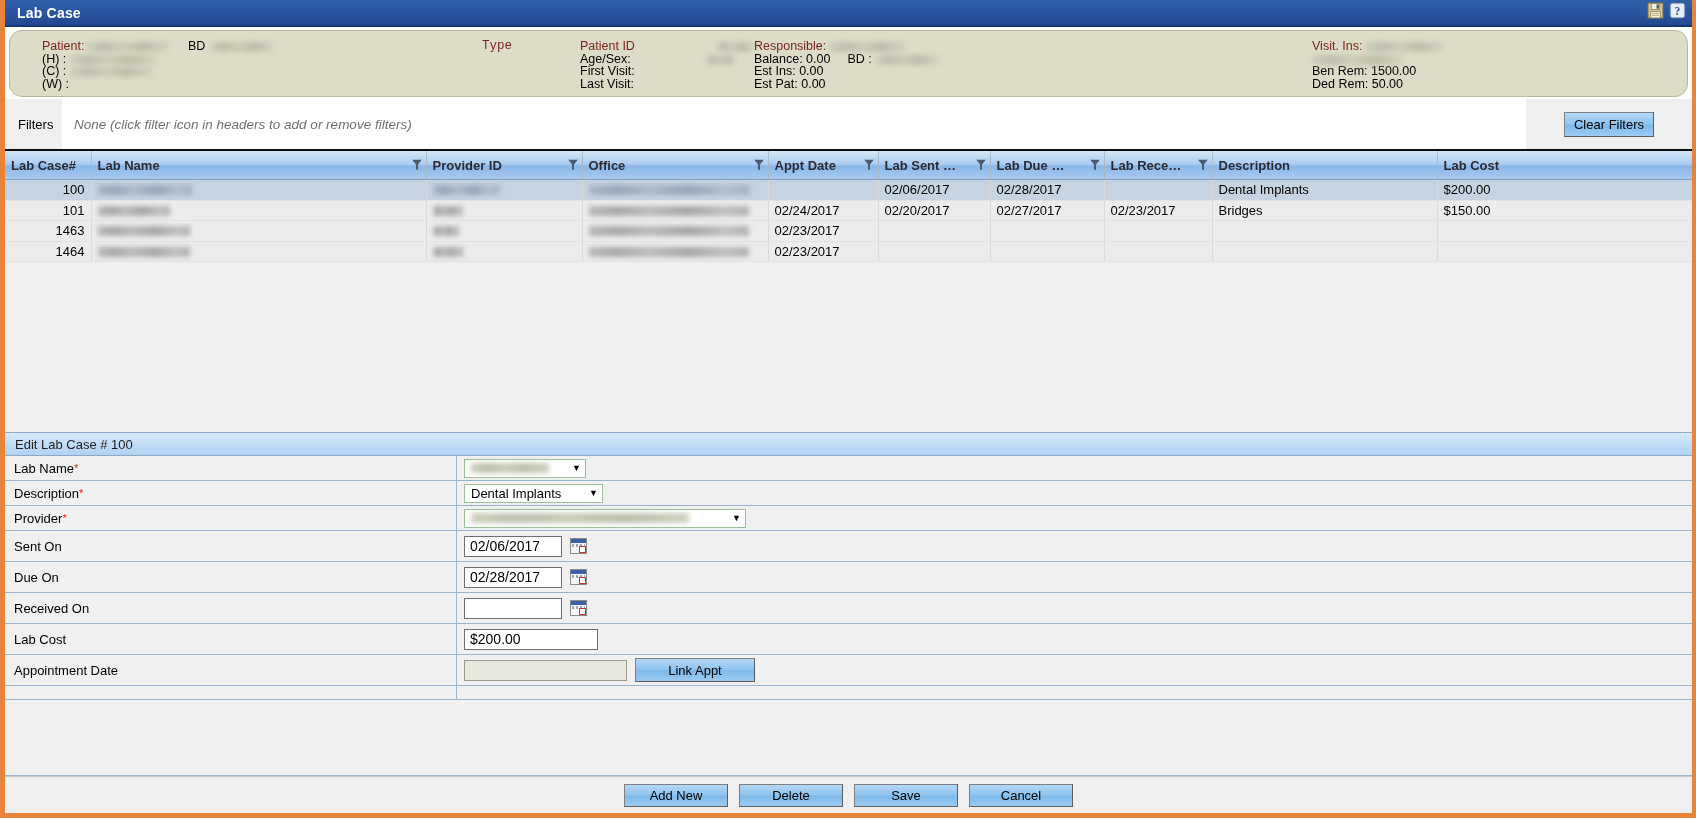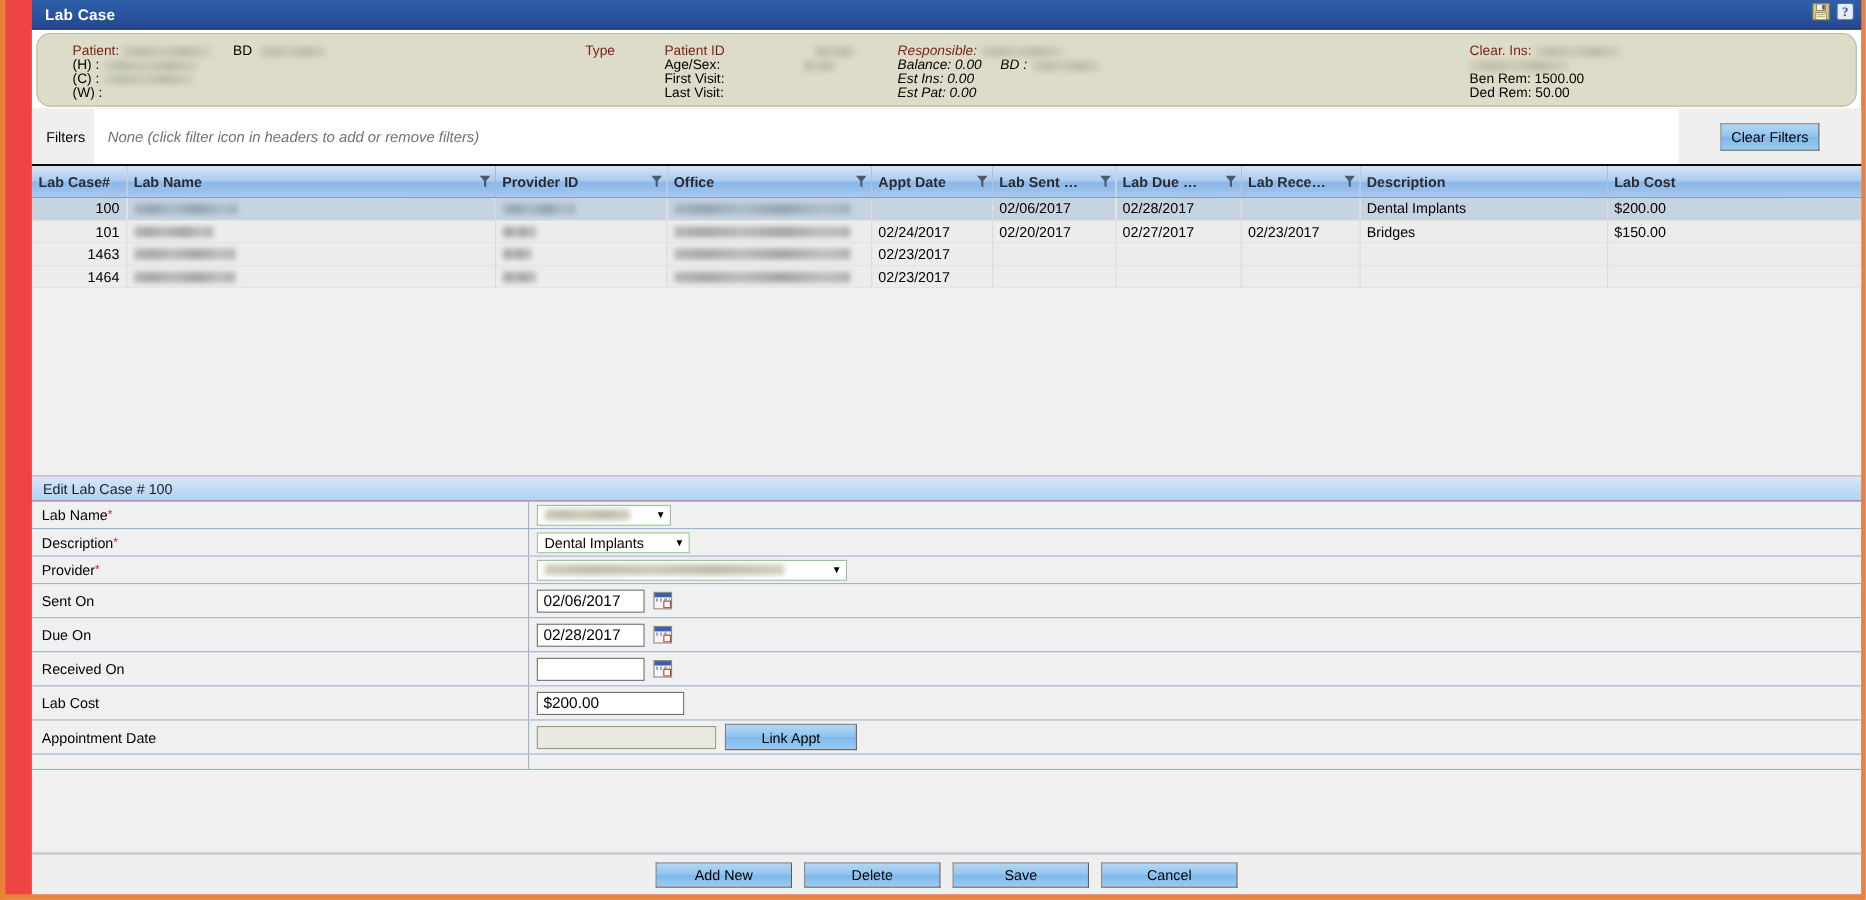--- a/index.html
+++ b/index.html
@@ -13,24 +13,23 @@
     color: #000;
     overflow: hidden;
   }
   .app {
     position: relative;
     width: 1696px; height: 818px;
     box-sizing: border-box;
     border-left: 5px solid #e8833a;
     border-right: 4px solid #e8833a;
     border-bottom: 5px solid #e8833a;
-    background: #ef4444;
+    background: #4d7c0f;
     display: flex;
     flex-direction: column;
-    padding-left: 24px;
   }
 
   
   .titlebar {
     height: 25px;
     background: linear-gradient(to bottom, #2e5fa8 0%, #2a55a0 50%, #23488f 100%);
     border-bottom: 2px solid #123a78;
     display: flex;
     align-items: center;
     flex: none;
@@ -282,21 +281,21 @@
     flex: none;
     height: 36px;
     background: #efefef;
     display: flex;
     align-items: center;
     justify-content: center;
     gap: 11px;
     border-top: 1px solid #c8c8c8;
   }
   .footer .btn-blue {
-    width: 124px;
+    width: 104px;
     height: 23px;
     padding: 0;
     font-size: 13px;
   }
   .link-appt {
     width: 120px; height: 24px;
     padding: 0;
     font-size: 13px;
     margin-left: 8px;
   }
@@ -340,51 +339,51 @@
           <span>(H) :</span><span class="blur h" style="width:86px;margin-left:4px;"></span>
         </div>
         <div class="ln">
           <span>(C) :</span><span class="blur h" style="width:82px;margin-left:4px;"></span>
         </div>
         <div class="ln">
           <span>(W) :</span>
         </div>
       </div>
 
-      <div class="pcol" style="left:498px;">
+      <div class="pcol" style="left:472px;font-family:Liberation Mono, monospace;">
         <div class="ln"><span class="lbl-red">Type</span></div>
       </div>
 
       <div class="pcol" style="left:570px;">
         <div class="ln">
           <span class="lbl-red">Patient ID</span>
           <span class="blur h" style="width:38px;margin-left:78px;"></span>
         </div>
         <div class="ln"><span>Age/Sex:</span>
           <span class="blur h" style="width:30px;margin-left:72px;"></span></div>
         <div class="ln"><span>First Visit:</span></div>
         <div class="ln"><span>Last Visit:</span></div>
       </div>
 
-      <div class="pcol" style="left:782px;font-style:italic;">
+      <div class="pcol" style="left:744px;">
         <div class="ln">
           <span class="lbl-red">Responsible:</span><span class="blur h" style="width:76px;margin-left:3px;"></span>
         </div>
         <div class="ln">
           <span>Balance: 0.00</span>
           <span style="display:inline-block;width:10px;"></span>
           <span>BD :</span><span class="blur h" style="width:62px;margin-left:4px;"></span>
         </div>
         <div class="ln"><span>Est Ins:  0.00</span></div>
         <div class="ln"><span>Est Pat: 0.00</span></div>
       </div>
 
       <div class="pcol" style="left:1302px;">
         <div class="ln">
-          <span class="lbl-red">Clear. Ins:</span><span class="blur h" style="width:78px;margin-left:3px;"></span>
+          <span class="lbl-red">Visit. Ins:</span><span class="blur h" style="width:78px;margin-left:3px;"></span>
         </div>
         <div class="ln"><span class="blur h" style="width:90px;"></span></div>
         <div class="ln"><span>Ben Rem: 1500.00</span></div>
         <div class="ln"><span>Ded Rem: 50.00</span></div>
       </div>
 
     </div>
   </div>
 
   <div class="filterbar">

